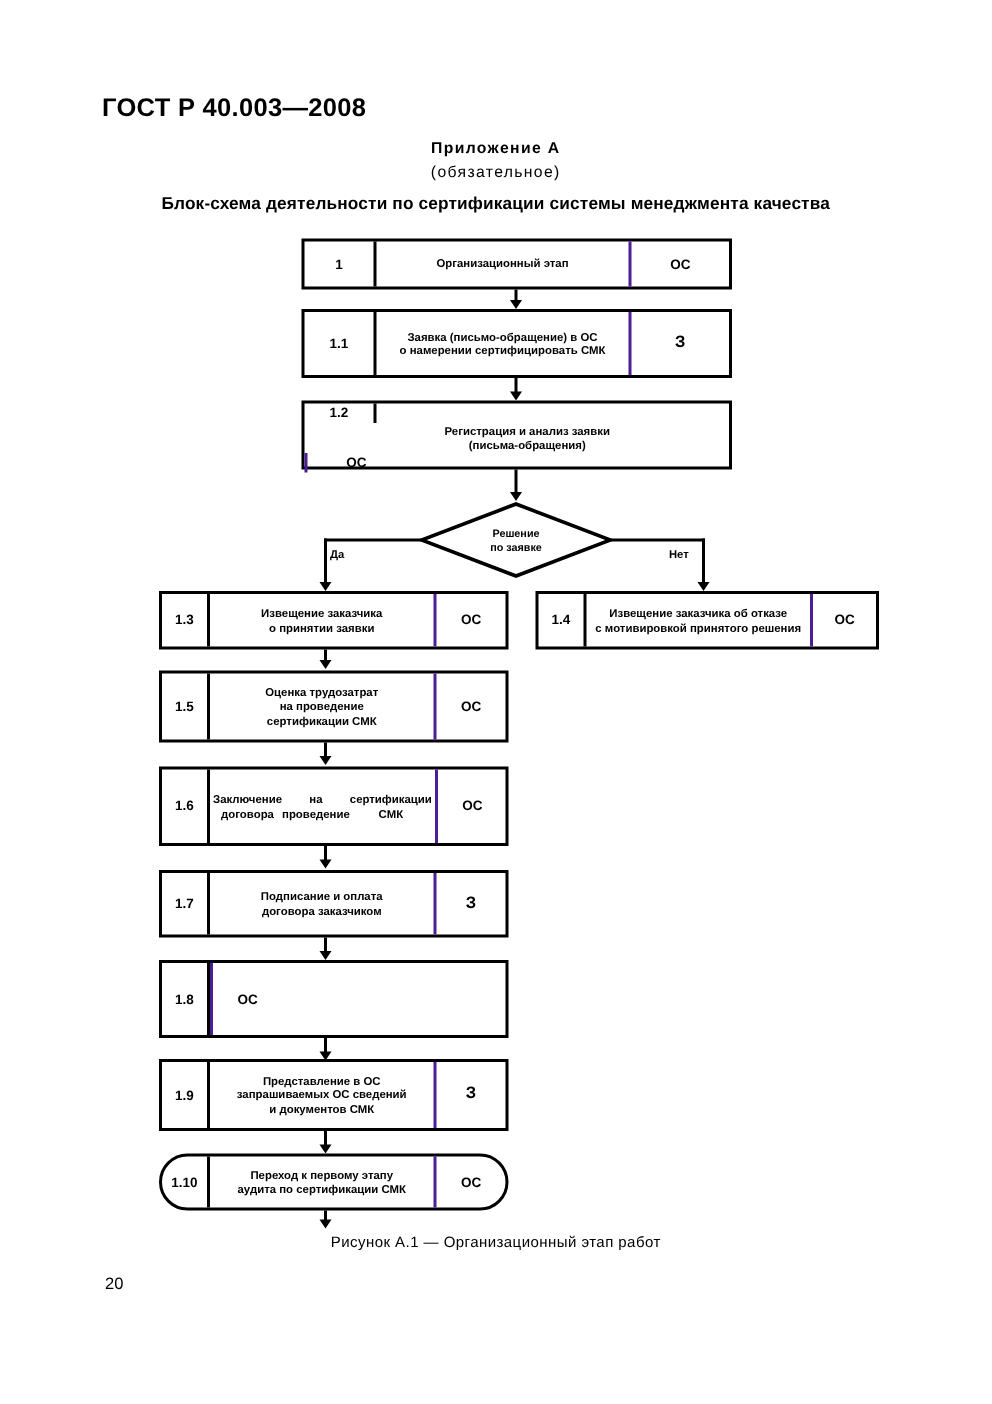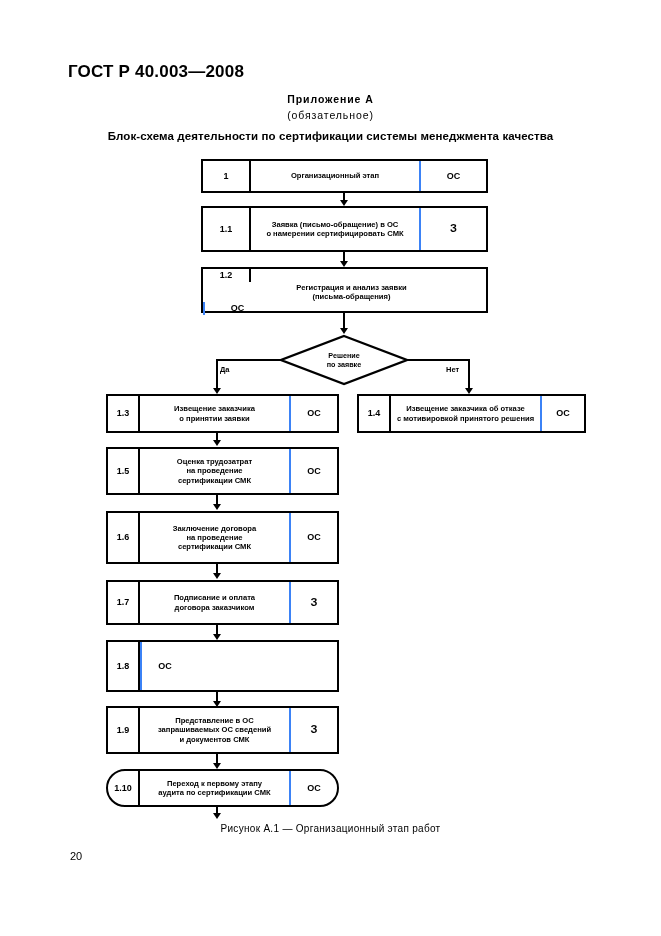--- a/index.html
+++ b/index.html
@@ -102,21 +102,21 @@
   .cell.num {
     border-right: 2px solid #000;
     font-size: 9px;
     flex: 0 0 auto;
   }
   .cell.body {
     flex: 1 1 auto;
     font-size: 7.6px;
   }
   .cell.actor {
-    border-left: 2px solid #3b82f6;
+    border-left: 2px solid #4c1d95;
     font-size: 9px;
     flex: 0 0 auto;
   }
   .cell.actor.big { font-size: 11px; }
 
   
   .diamond-wrap {
     position: absolute;
   }
   .diamond-wrap svg { display: block; }
@@ -259,21 +259,21 @@
       <span>сертификации СМК</span>
     </div>
     <div class="cell actor" style="width:48px;">ОС</div>
   </div>
 
   <div class="vline" style="left:216px; top:495px; height:11px;"></div>
   <div class="arrow-down" style="left:213px; top:504px;"></div>
 
   <div class="node" style="left:106px; top:511px; width:233px; height:53px;">
     <div class="cell num" style="width:32px;">1.6</div>
-    <div class="cell body" style="flex-direction:column;">
+    <div class="cell body" style="">
       <span>Заключение договора</span>
       <span>на проведение</span>
       <span>сертификации СМК</span>
     </div>
     <div class="cell actor" style="width:48px;">ОС</div>
   </div>
 
   <div class="vline" style="left:216px; top:564px; height:11px;"></div>
   <div class="arrow-down" style="left:213px; top:573px;"></div>
 

